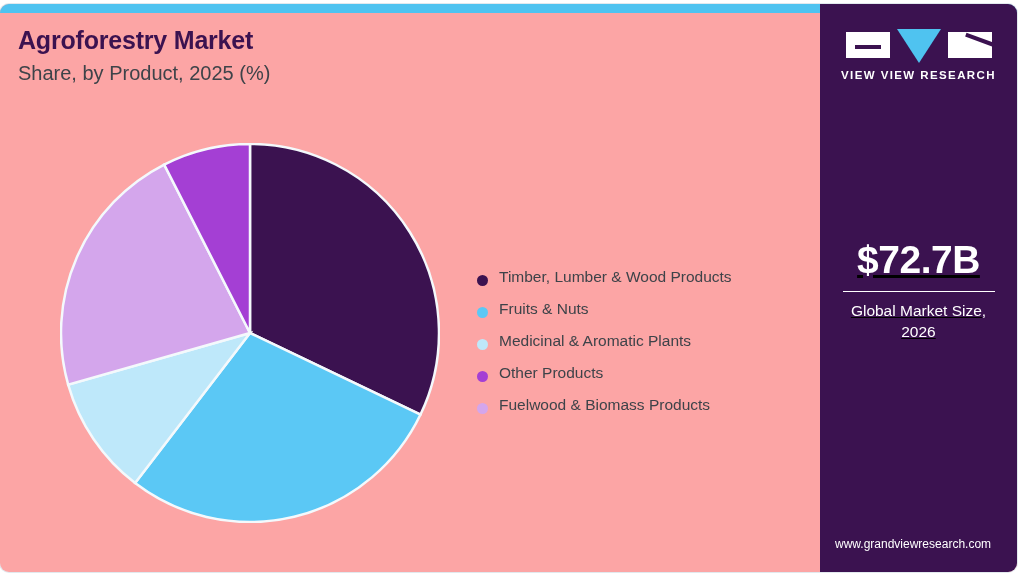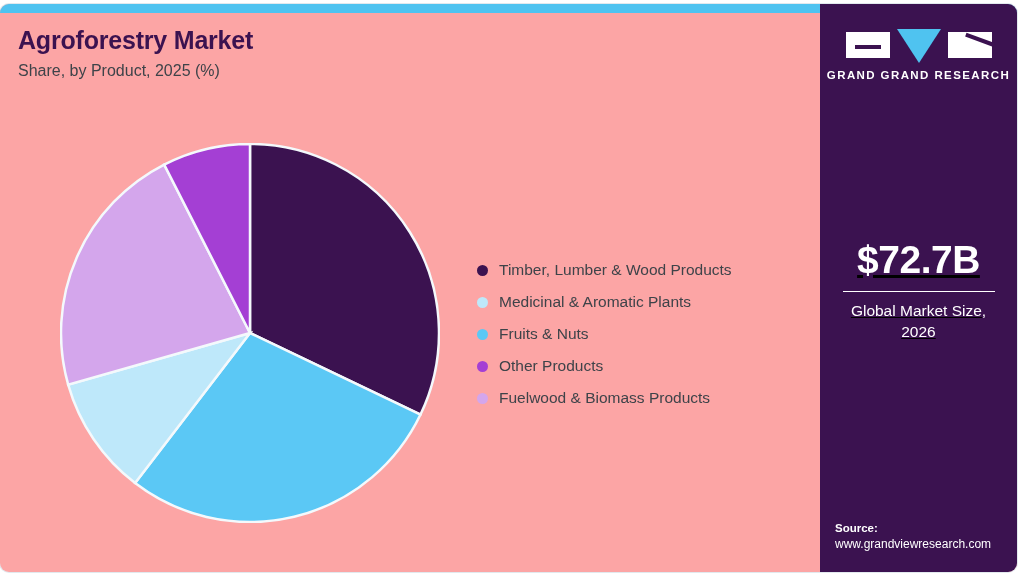--- a/index.html
+++ b/index.html
@@ -45,21 +45,21 @@
   }
   .chart-title {
     font-size: 25px;
     font-weight: bold;
     color: #3b1250;
     letter-spacing: -0.2px;
     line-height: 1.15;
     margin: 0;
   }
   .chart-subtitle {
-    font-size: 16px;
+    font-size: 20px;
     color: #3e4349;
     margin: 6px 0 0 0;
     line-height: 1.2;
   }
   .pie-wrap {
     position: absolute;
     left: 60px;
     top: 139px;
     width: 380px;
     height: 380px;
@@ -68,21 +68,21 @@
     display: block;
   }
   .legend {
     position: absolute;
     left: 477px;
     top: 250px;
     width: 330px;
   }
   .legend-row {
     display: flex;
-    align-items: center;
+    align-items: flex-end;
     height: 32px;
   }
   .legend-dot {
     width: 11px;
     height: 11px;
     border-radius: 50%;
     flex: 0 0 auto;
     margin-right: 11px;
   }
   .legend-label {
@@ -223,54 +223,53 @@
           </g>
       </svg>
     </div>
 
     <div class="legend" id="legend">
         <div class="legend-row">
           <span class="legend-dot" style="background: rgb(59, 18, 80);"></span>
           <span class="legend-label">Timber, Lumber &amp; Wood Products</span>
         </div>
         <div class="legend-row">
+          <span class="legend-dot" style="background: rgb(91, 200, 245);"></span>
+          <span class="legend-label">Fruits &amp; Nuts</span>
+        </div>
+        <div class="legend-row">
           <span class="legend-dot" style="background: rgb(190, 232, 250);"></span>
           <span class="legend-label">Medicinal &amp; Aromatic Plants</span>
-        </div>
-        <div class="legend-row">
-          <span class="legend-dot" style="background: rgb(91, 200, 245);"></span>
-          <span class="legend-label">Fruits &amp; Nuts</span>
         </div>
         <div class="legend-row">
           <span class="legend-dot" style="background: rgb(164, 63, 212);"></span>
           <span class="legend-label">Other Products</span>
         </div>
         <div class="legend-row">
           <span class="legend-dot" style="background: rgb(212, 166, 236);"></span>
           <span class="legend-label">Fuelwood &amp; Biomass Products</span>
         </div>
       </div>
 
     <div class="side-panel">
 
       <div class="logo-box">
         <div class="logo-marks">
           <div class="logo-g"></div>
           <div class="logo-v"></div>
           <div class="logo-r"></div>
         </div>
-        <div class="logo-text">GRAND GRAND RESEARCH</div>
+        <div class="logo-text">VIEW VIEW RESEARCH</div>
       </div>
 
       <div class="stat-box">
         <div class="stat-value">$72.7B</div>
         <div class="stat-divider"></div>
         <div class="stat-label">Global Market Size, 2026</div>
       </div>
 
       <div class="source-box">
-        <div class="source-title">Source:</div>
         <div class="source-url">www.grandviewresearch.com</div>
       </div>
 
     </div>
   </div>
 </div>
 
 </body></html>

